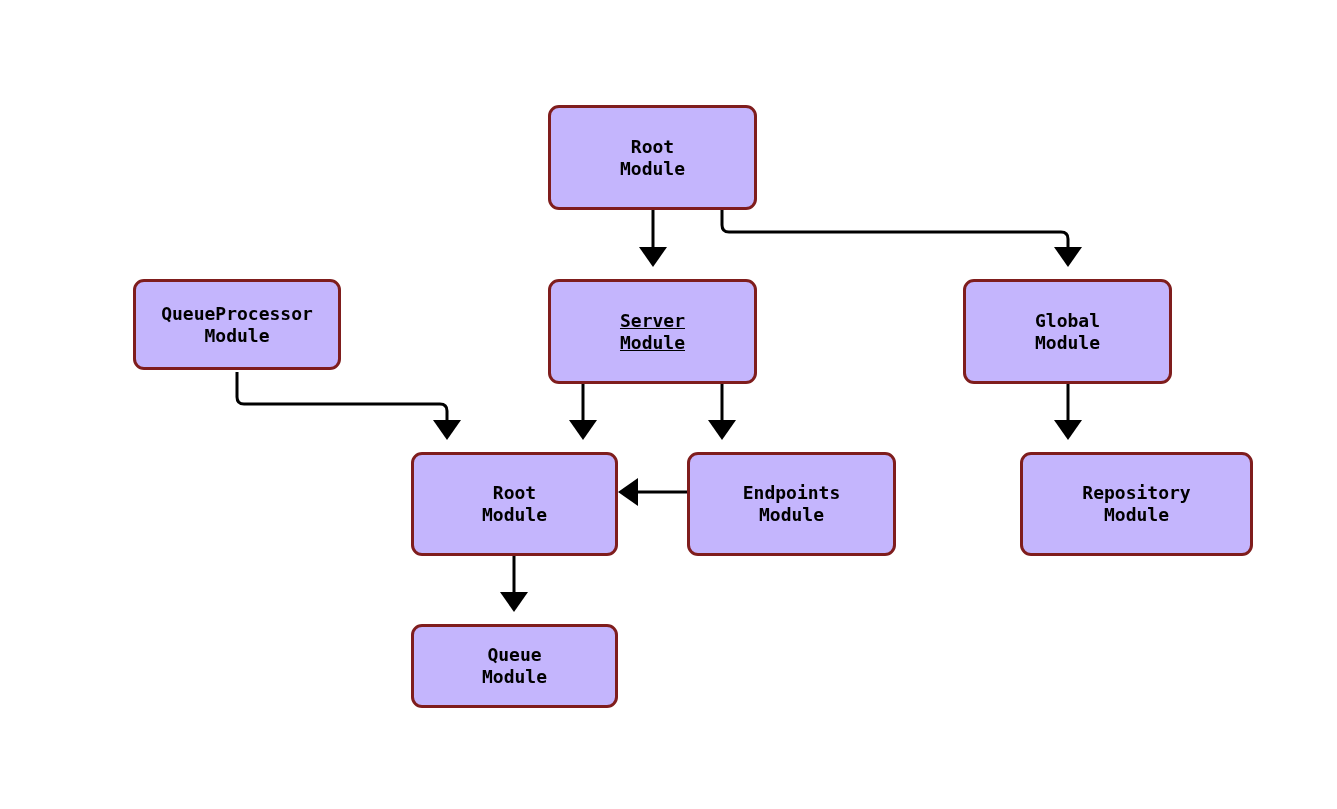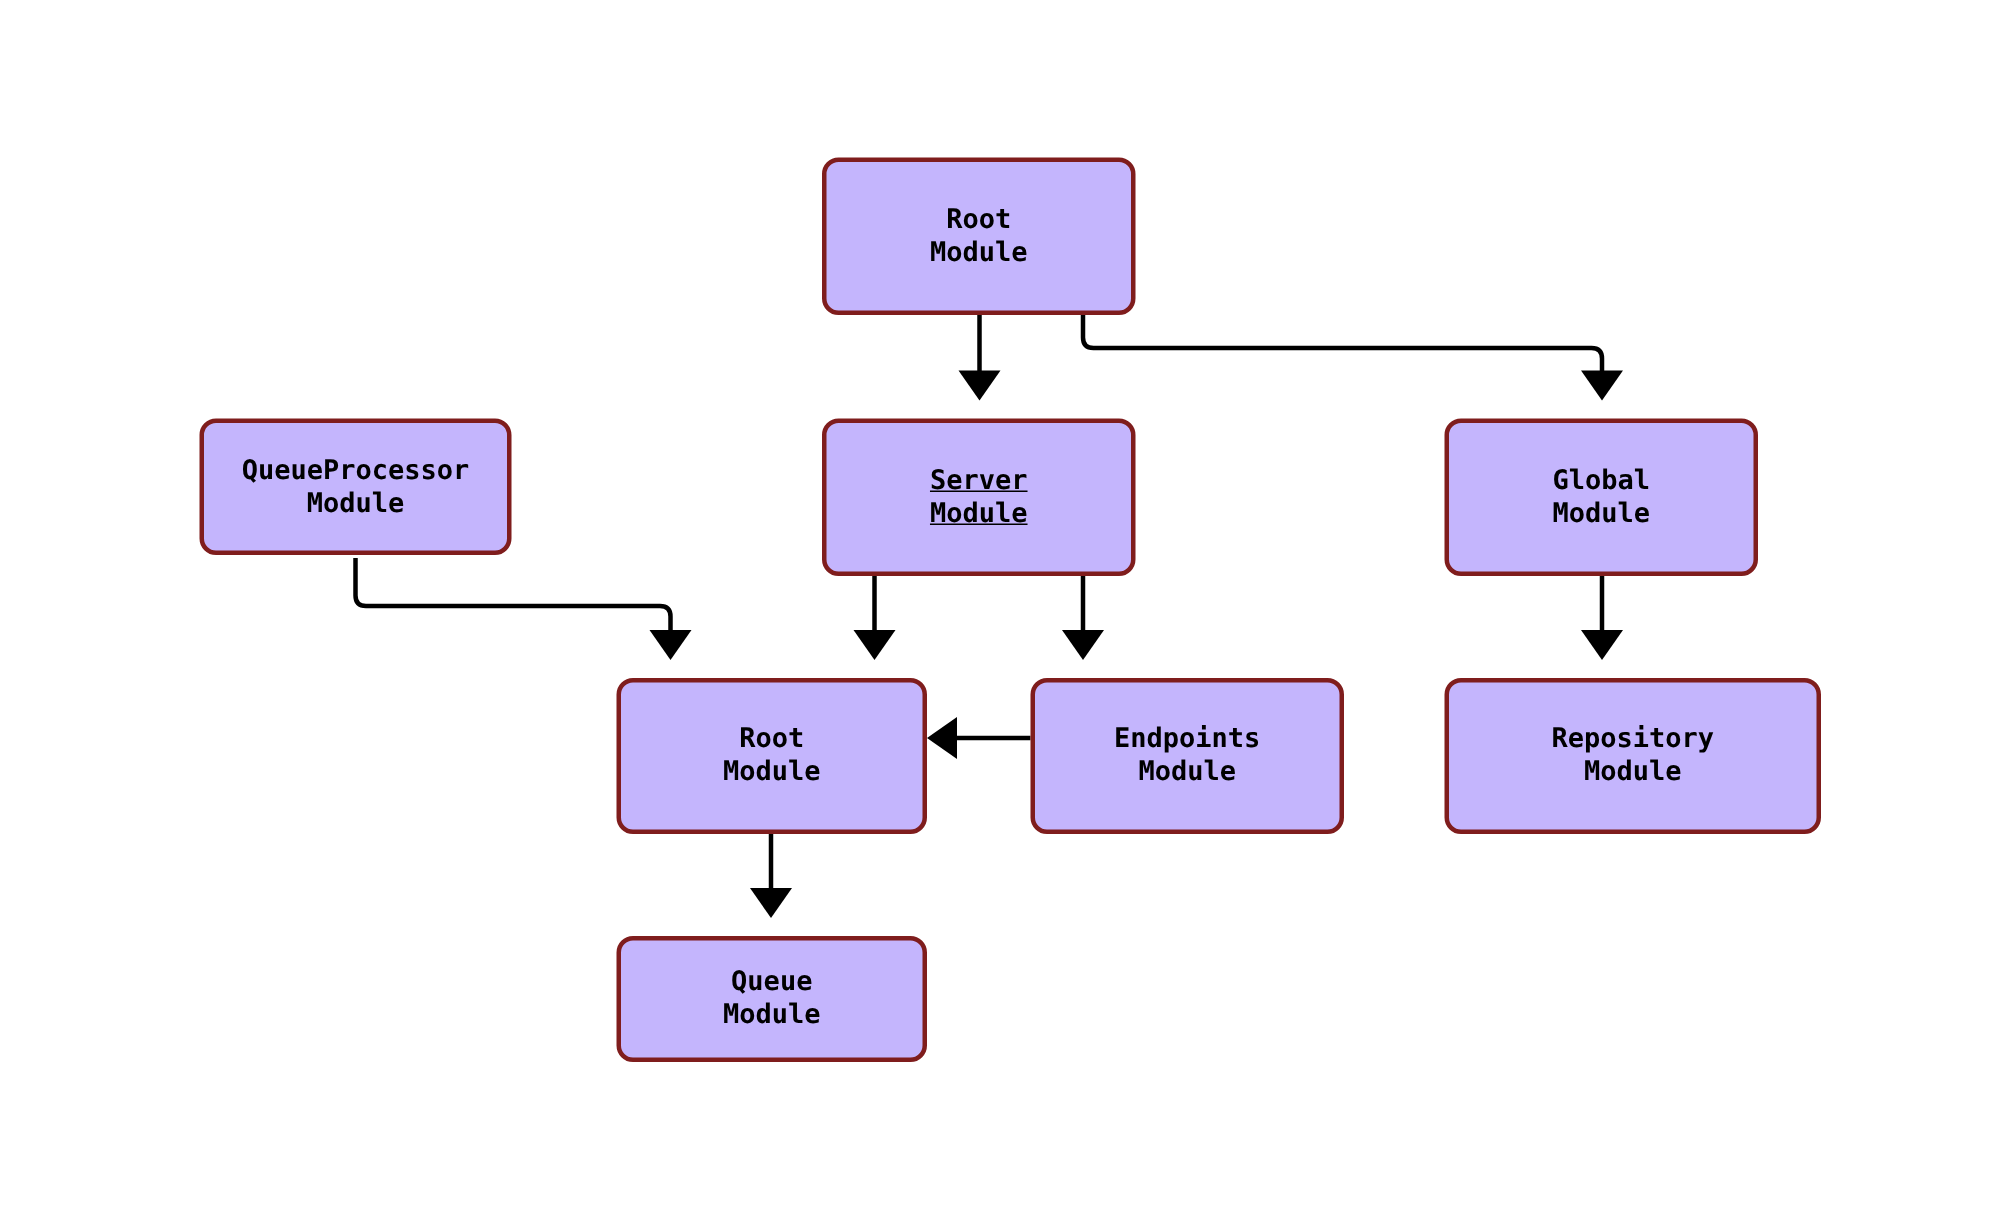--- a/index.html
+++ b/index.html
@@ -116,21 +116,21 @@
   <div class="node" style="left:411px; top:440px; width:207px; height:104px;">
     <span class="label">Root
 Module</span>
   </div>
 
   <div class="node" style="left:687px; top:440px; width:209px; height:104px;">
     <span class="label">Endpoints
 Module</span>
   </div>
 
-  <div class="node" style="left:963px; top:440px; width:251px; height:104px;">
+  <div class="node" style="left:1020px; top:440px; width:233px; height:104px;">
     <span class="label">Repository
 Module</span>
   </div>
 
   <div class="node" style="left:411px; top:612px; width:207px; height:84px;">
     <span class="label">Queue
 Module</span>
   </div>
 
 </div>

